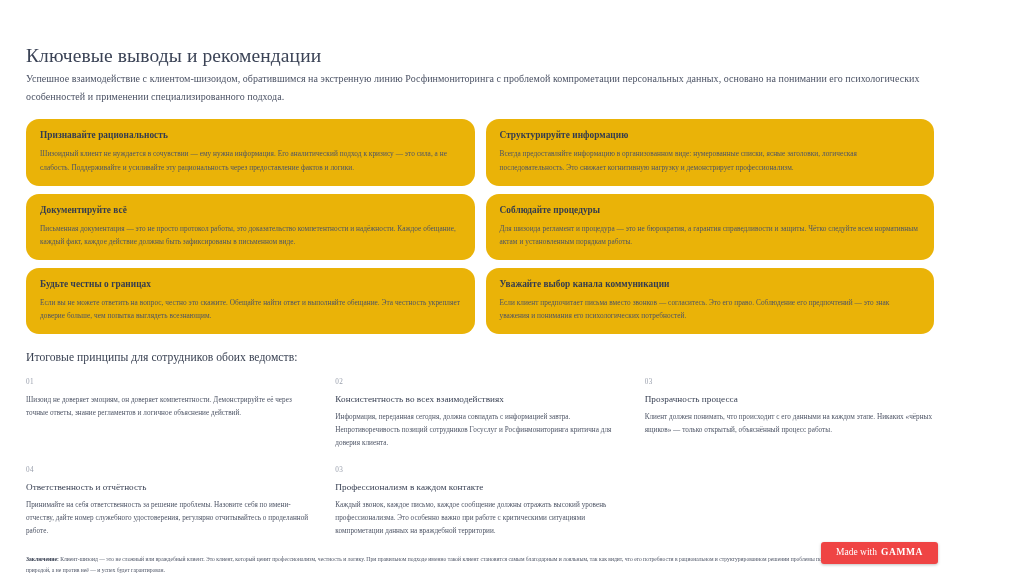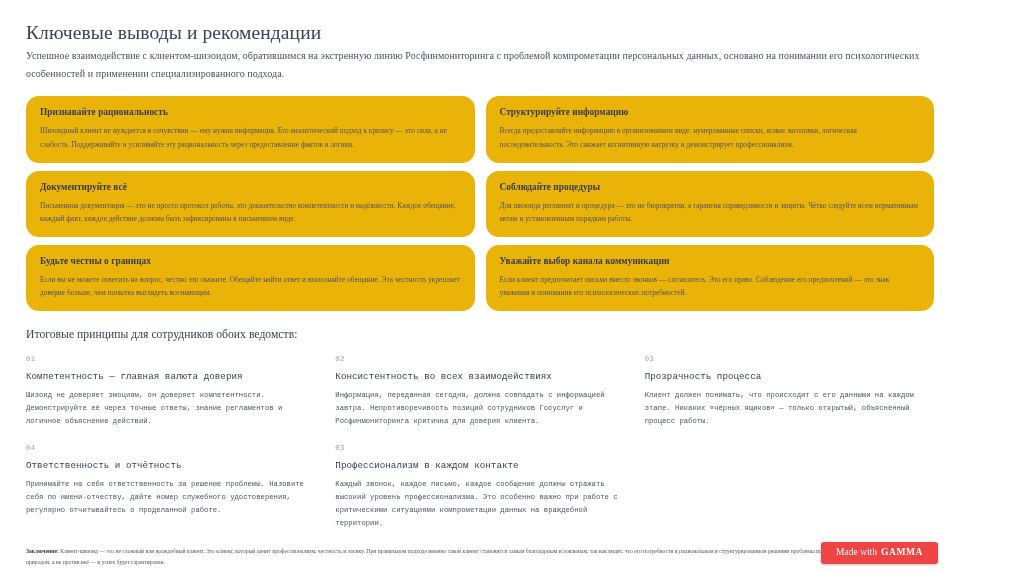--- a/index.html
+++ b/index.html
@@ -6,21 +6,21 @@
   html, body {
     margin: 0; padding: 0;
     width: 1024px; height: 574px;
     background: #ffffff;
     font-family: "Liberation Serif", "DejaVu Serif", serif;
     overflow: hidden;
   }
   .page {
     position: relative;
     width: 960px; height: 574px;
-    padding: 13px 26px 0 26px;
+    padding: 36px 26px 0 26px;
     background: #ffffff;
   }
   .page-title {
     font-size: 19.5px;
     font-weight: 400;
     color: #3b4356;
     letter-spacing: .1px;
     margin: 8px 0 0 0;
     line-height: 1.2;
   }
@@ -68,21 +68,20 @@
     font-weight: 400;
     color: #394152;
     letter-spacing: .05px;
   }
   .principles {
     margin-top: 14px;
     display: grid;
     grid-template-columns: 1fr 1fr 1fr;
     column-gap: 20px;
     row-gap: 16px;
-    font-family: Liberation Mono, monospace;
   }
   .principle-num {
     font-size: 7.2px;
     color: #9aa0ad;
     letter-spacing: .4px;
     margin-bottom: 8px;
   }
   .principle-title {
     font-size: 9.2px;
     color: #363e51;
@@ -171,21 +170,20 @@
     </div>
 
   </div>
 
   <div class="principles-heading">Итоговые принципы для сотрудников обоих ведомств:</div>
 
   <div class="principles">
 
     <div class="principle">
       <div class="principle-num">01</div>
-      <div class="principle-title">Компетентность — главная валюта доверия</div>
       <div class="principle-body">Шизоид не доверяет эмоциям, он доверяет компетентности. Демонстрируйте её через точные ответы, знание регламентов и логичное объяснение действий.</div>
     </div>
 
     <div class="principle">
       <div class="principle-num">02</div>
       <div class="principle-title">Консистентность во всех взаимодействиях</div>
       <div class="principle-body">Информация, переданная сегодня, должна совпадать с информацией завтра. Непротиворечивость позиций сотрудников Госуслуг и Росфинмониторинга критична для доверия клиента.</div>
     </div>
 
     <div class="principle">

